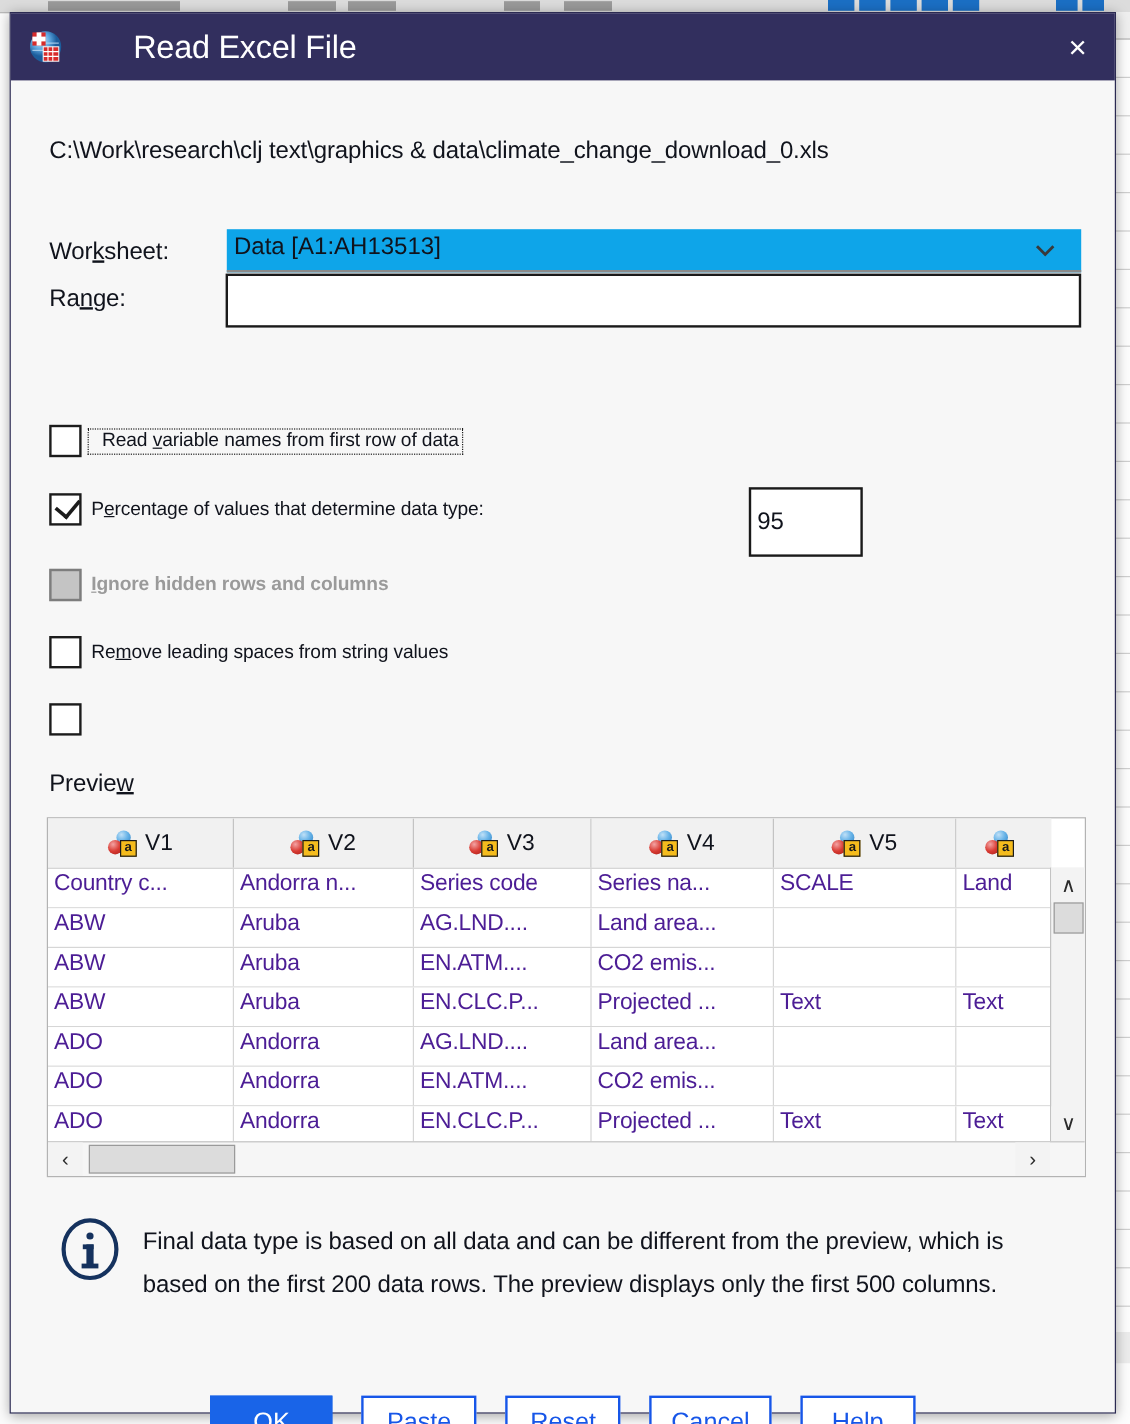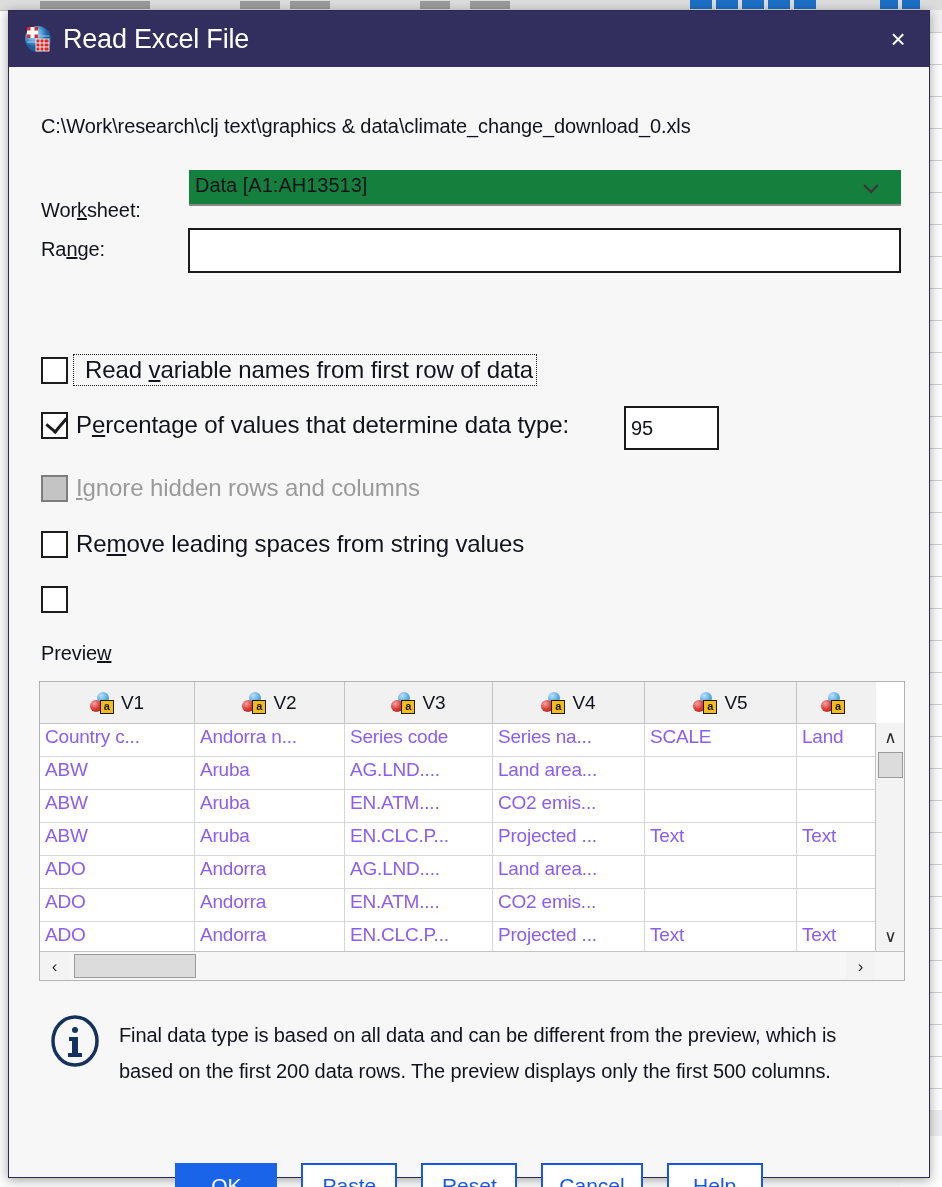--- a/index.html
+++ b/index.html
@@ -34,21 +34,21 @@
   
   #dialog {
     position:absolute; left:8px; top:10px; width:922px; height:1168px;
     background:#f7f7f7;
     border:1px solid #2b2a52;
     box-shadow: 0 2px 10px rgba(0,0,0,0.35);
     box-sizing:border-box;
   }
   #titlebar {
     position:relative; height:56px; background:#322f5e;
-    display:flex; align-items:center;
+    display:flex; align-items:center;gap:48px;
   }
   #title-icon {
     position:relative; width:30px; height:30px; margin-left:14px; margin-right:10px;
     flex:0 0 auto;
   }
   #title-text {
     color:#ffffff; font-size:27px; letter-spacing:-0.2px;
     font-family:"Liberation Sans", sans-serif;
   }
   #close-btn {
@@ -64,22 +64,22 @@
     font-size:20px; color:#10131c; white-space:nowrap; letter-spacing:-0.1px;
   }
 
   .field-label {
     position:absolute; font-size:20px; color:#10131c; letter-spacing:-0.1px;
   }
   .ul { text-decoration:underline; }
 
   #worksheet-label { left:32px; top:112px;margin-top:20px; }
   #worksheet-combo {
-    position:absolute; left:180px; top:103px; width:712px; height:36px;
-    background:#15803d; border:none; border-bottom:2px solid #8a8a8a;
+    position:absolute; left:180px; top:124px; width:712px; height:36px;
+    background:#0ea5e9; border:none; border-bottom:2px solid #8a8a8a;
     box-sizing:border-box;
   }
   #worksheet-value {
     position:absolute; left:6px; top:4px; font-size:20px; color:#10131c; white-space:nowrap;
   }
   #worksheet-arrow {
     position:absolute; right:22px; top:10px; width:16px; height:10px;
   }
 
   #range-label { left:32px; top:171px; }
@@ -95,26 +95,26 @@
   .cbox {
     width:27px; height:27px; background:#ffffff; border:2px solid #1c1c1c;
     box-sizing:border-box; position:relative; flex:0 0 auto;
   }
   .cbox.disabled { background:#c4c4c4; border-color:#7d7d7d; }
   .cbox .tick {
     position:absolute; left:4px; top:2px; width:16px; height:10px;
     border-left:3px solid #1c1c1c; border-bottom:3px solid #1c1c1c;
     transform: rotate(-50deg);
   }
-  .cblabel { font-size:24px; color:#10131c; margin-left:8px; white-space:nowrap; letter-spacing:-0.1px; }
+  .cblabel { font-size:16px; color:#10131c; margin-left:8px; white-space:nowrap; letter-spacing:-0.1px; }
   .cblabel.disabled { color:#9a9a9a; }
   .focusbox { border:1px dotted #1c1c1c; padding:1px 3px; margin-left:5px; }
 
   #pct-input {
-    position:absolute; left:615px; top:339px; width:95px; height:44px;
+    position:absolute; left:615px; top:339px; width:95px; height:58px;
     background:#ffffff; border:2px solid #1a1a1a; box-sizing:border-box;
     font-family:"Liberation Sans", sans-serif; font-size:20px; padding:0 5px;
     color:#10131c; outline:none;
   }
 
   #preview-label { left:32px; top:575px; }
 
   
   #preview-panel {
     position:absolute; left:30px; top:614px; width:866px; height:300px;
@@ -124,21 +124,21 @@
   .phead-row { display:flex; height:41px; background:#f1f1f1; border-bottom:1px solid #c3c3c3; }
   .phead-cell {
     display:flex; align-items:center; justify-content:center;
     border-right:1px solid #c3c3c3; box-sizing:border-box; background:#f1f1f1;
     font-size:19px; color:#10131c; gap:5px;
   }
   .psub-row { display:flex; height:32px; border-bottom:1px solid #d6d6d6; background:#ffffff; }
   .prow { display:flex; height:32px; border-bottom:1px solid #d6d6d6; background:#ffffff; }
   .pcell {
     border-right:1px solid #d6d6d6; box-sizing:border-box;
-    font-size:19px; color:#8b5cf6; padding:2px 4px 0 5px;
+    font-size:19px; color:#4c1d95; padding:2px 4px 0 5px;
     white-space:nowrap; overflow:hidden; letter-spacing:-0.2px;
   }
   .c0 { width:155px; } .c1 { width:150px; } .c2 { width:148px; }
   .c3 { width:152px; } .c4 { width:152px; } .c5 { width:79px; border-right:none; }
 
   
   .vtype-icon { position:relative; width:26px; height:22px; flex:0 0 auto; }
   .vtype-icon .blue {
     position:absolute; right:7px; top:0px; width:12px; height:12px; border-radius:50%;
     background:radial-gradient(circle at 35% 30%, #bfe0f7 0%, #69b4e8 45%, #2a7fc4 100%);
@@ -311,21 +311,21 @@
     </div>
 
     <div class="cbrow" style="top:344px;">
       <span class="cbox">
           <span class="tick"></span>
         </span>
       <span class="cblabel">P<span class="ul">e</span>rcentage of values that determine data type:</span>
     </div>
     <input id="pct-input" type="text" value="95" style="">
 
-    <div class="cbrow" style="top:407px;">
+    <div class="cbrow" style="top:407px;font-weight:bold;">
       <span class="cbox disabled"></span>
       <span class="cblabel disabled"><span class="ul">I</span>gnore hidden rows and columns</span>
     </div>
 
     <div class="cbrow" style="top:463px;">
       <span class="cbox"></span>
       <span class="cblabel">Re<span class="ul">m</span>ove leading spaces from string values</span>
     </div>
 
     <div class="cbrow" style="top:519px;">

